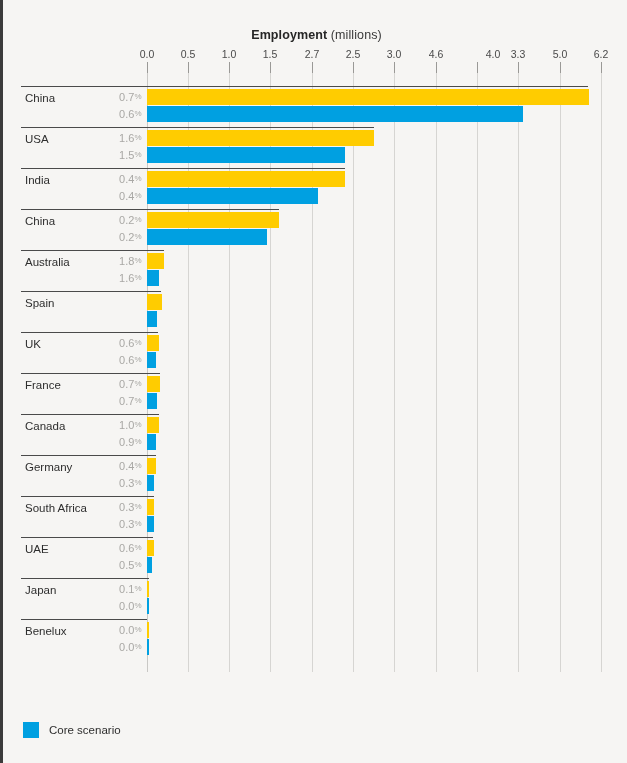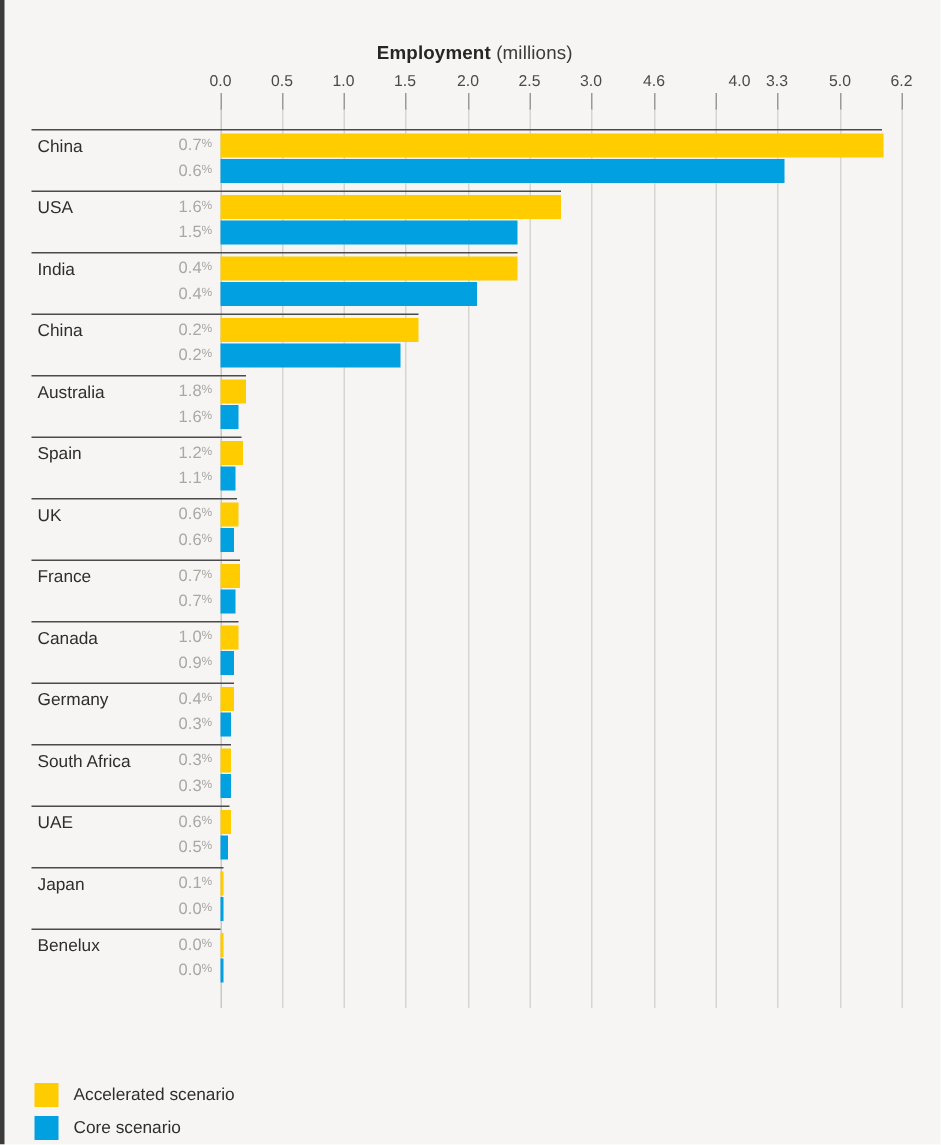--- a/index.html
+++ b/index.html
@@ -159,21 +159,21 @@
       <div class="tick-mark" style="left: 185px;"></div>
       <div class="tick-label" style="left: 185px;">0.5</div>
       <div class="gridline" style="left: 226px; height: 600px;"></div>
       <div class="tick-mark" style="left: 226px;"></div>
       <div class="tick-label" style="left: 226px;">1.0</div>
       <div class="gridline" style="left: 267px; height: 600px;"></div>
       <div class="tick-mark" style="left: 267px;"></div>
       <div class="tick-label" style="left: 267px;">1.5</div>
       <div class="gridline" style="left: 309px; height: 600px;"></div>
       <div class="tick-mark" style="left: 309px;"></div>
-      <div class="tick-label" style="left: 309px;">2.0</div>
+      <div class="tick-label" style="left: 309px;">2.7</div>
       <div class="gridline" style="left: 350px; height: 600px;"></div>
       <div class="tick-mark" style="left: 350px;"></div>
       <div class="tick-label" style="left: 350px;">2.5</div>
       <div class="gridline" style="left: 391px; height: 600px;"></div>
       <div class="tick-mark" style="left: 391px;"></div>
       <div class="tick-label" style="left: 391px;">3.0</div>
       <div class="gridline" style="left: 433px; height: 600px;"></div>
       <div class="tick-mark" style="left: 433px;"></div>
       <div class="tick-label" style="left: 433px;">4.6</div>
       <div class="gridline" style="left: 474px; height: 600px;"></div>
@@ -234,24 +234,20 @@
         <div class="valbox" style="width: 60.5px;">
           <div class="val acc"><span>1.8</span><span class="pct">%</span></div>
           <div class="val core"><span>1.6</span><span class="pct">%</span></div>
         </div>
         <div class="bar acc" style="left: 144px; width: 17.346px; background: rgb(255, 204, 0);"></div>
         <div class="bar core" style="left: 144px; width: 11.564px; background: rgb(0, 160, 225);"></div>
       </div>
       <div class="row" style="top: 291px;">
         <div class="row-sep" style="width: 140.368px;"></div>
         <div class="row-label">Spain</div>
-        <div class="valbox" style="width: 60.5px;">
-          <div class="val acc"><span>1.2</span><span class="pct">%</span></div>
-          <div class="val core"><span>1.1</span><span class="pct">%</span></div>
-        </div>
         <div class="bar acc" style="left: 144px; width: 14.868px; background: rgb(255, 204, 0);"></div>
         <div class="bar core" style="left: 144px; width: 9.912px; background: rgb(0, 160, 225);"></div>
       </div>
       <div class="row" style="top: 332px;">
         <div class="row-sep" style="width: 137.064px;"></div>
         <div class="row-label">UK</div>
         <div class="valbox" style="width: 60.5px;">
           <div class="val acc"><span>0.6</span><span class="pct">%</span></div>
           <div class="val core"><span>0.6</span><span class="pct">%</span></div>
         </div>
@@ -325,22 +321,18 @@
           <div class="val acc"><span>0.0</span><span class="pct">%</span></div>
           <div class="val core"><span>0.0</span><span class="pct">%</span></div>
         </div>
         <div class="bar acc" style="left: 144px; width: 1.5px; background: rgb(255, 204, 0);"></div>
         <div class="bar core" style="left: 144px; width: 1.5px; background: rgb(0, 160, 225);"></div>
       </div>
     </div>
 
   <div id="legend">
       <div class="legend-item">
-        <span class="legend-swatch" style="background: rgb(255, 204, 0);"></span>
-        <span class="legend-label">Accelerated scenario</span>
-      </div>
-      <div class="legend-item">
         <span class="legend-swatch" style="background: rgb(0, 160, 225);"></span>
         <span class="legend-label">Core scenario</span>
       </div>
     </div>
 
 </div>
 
 </body></html>

